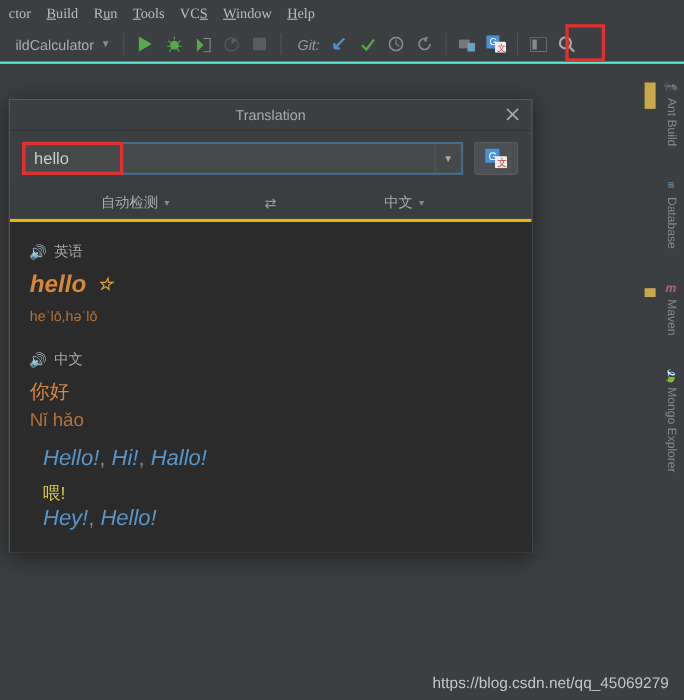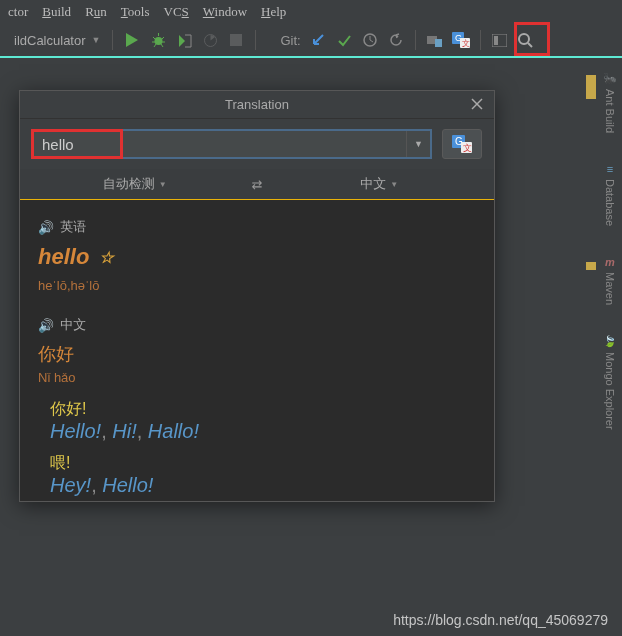--- a/index.html
+++ b/index.html
@@ -24,21 +24,21 @@
   display: flex; align-items: center; gap: 6px; color: #aaa;
   padding: 2px 6px;
 }
 .config .tri { font-size: 9px; color: #888; }
 .tb-btn {
   width: 22px; height: 22px; display: flex;
   align-items: center; justify-content: center;
   margin: 0 2px;
 }
 .tb-sep { width: 1px; height: 20px; background: #555; margin: 0 6px; }
-.git-label { color: #999; margin: 0 4px 0 18px; }
+.git-label { color: #999; margin: 0 4px 0 8px; font-style: italic; }
 .highlight-box {
   border: 3px solid #e03131; position: absolute;
 }
 .right-sidebar {
   position: absolute; right: 0; top: 62px; width: 24px;
   display: flex; flex-direction: column; align-items: center;
   gap: 30px; padding-top: 10px;
 }
 .right-sidebar .tool {
   writing-mode: vertical-rl; color: #888; font-size: 11px;
@@ -47,21 +47,21 @@
 .right-sidebar .ico { writing-mode: horizontal-tb; }
 .yellow-strip {
   position: absolute; right: 26px; top: 75px;
   width: 10px; height: 24px; background: #c7a84a;
 }
 .yellow-strip2 {
   position: absolute; right: 26px; top: 262px;
   width: 10px; height: 8px; background: #c7a84a;
 }
 .popup {
-  position: absolute; left: 19px; top: 90px;
+  position: absolute; left: 8px; top: 90px;
   width: 476px; height: 412px;
   background: #3c3f41; border: 1px solid #575757;
   box-shadow: 0 4px 20px rgba(0,0,0,.5);
   display: flex; flex-direction: column;
 }
 .popup-title {
   display: flex; align-items: center; justify-content: center;
   height: 28px; color: #aaa; position: relative;
   border-bottom: 1px solid #323232;
 }
@@ -87,40 +87,40 @@
   color: #aaa; font-size: 9px;
 }
 .trans-btn {
   width: 40px; height: 30px; border: 1px solid #5a5a5a;
   border-radius: 3px; display: flex; align-items: center;
   justify-content: center; background: #4c5052;
 }
 .lang-row {
   display: flex; align-items: center; padding: 6px 18px;
   color: #aaa; font-size: 13px; background: #3a3d3f;
-  border-bottom: 1px solid #eab308;
+  border-bottom: 3px solid #eab308;
 }
 .lang-row .lang { display: flex; align-items: center; gap: 4px; flex: 1; }
 .lang-row .tri { font-size: 8px; color: #888; }
 .lang-row .swap { flex: 0 0 auto; margin: 0 20px; color: #999; }
 .lang-row .lang.right { justify-content: center; }
 .body {
   flex: 1; padding: 12px 18px; background: #2b2b2b;
   color: #ccc; overflow: auto;
 }
 .spk { display: flex; align-items: center; gap: 6px; color: #aaa; margin: 6px 0; }
 .word {
   color: #d6873a; font-size: 22px; font-style: italic;
   font-weight: bold; margin: 8px 0; display: flex;
   align-items: center; gap: 10px;
 }
 .star { color: #d6a03a; font-size: 16px; }
 .phon { color: #b4713b; font-size: 13px; margin-bottom: 23px; }
 .cn-word { color: #d6873a; font-size: 18px; margin: 8px 0 4px; }
-.pinyin { color: #b4713b; font-size: 13px; margin-bottom: 14px; }
+.pinyin { color: #b4713b; font-size: 17px; margin-bottom: 14px; }
 .pos { color: #b766d4; font-style: italic; font-size: 15px; margin: 6px 0; }
 .def-cn { color: #e0c84a; font-size: 16px; margin-left: 12px; margin-top: 6px; }
 .def-en {
   color: #5896c9; font-style: italic; font-size: 20px;
   margin-left: 12px; margin-bottom: 10px;
 }
 .def-en .c { color: #888; font-style: normal; }
 .watermark {
   position: absolute; right: 14px; bottom: 8px;
   color: #ddd; font-size: 14px; opacity: .85;
@@ -308,21 +308,20 @@
 
     <div class="spk">
       <span>🔊</span>
       <span>中文</span>
     </div>
     <div class="cn-word">你好</div>
     <div class="pinyin">Nǐ hǎo</div>
 
 
     <div>
-      <div class="def-cn">你好!</div>
       <div class="def-en">
         <span>Hello!</span><span class="c">, </span><span>Hi!</span><span class="c">, </span><span>Hallo!</span>
       </div>
     </div>
     <div>
       <div class="def-cn">喂!</div>
       <div class="def-en">
         <span>Hey!</span><span class="c">, </span><span>Hello!</span>
       </div>
     </div>

